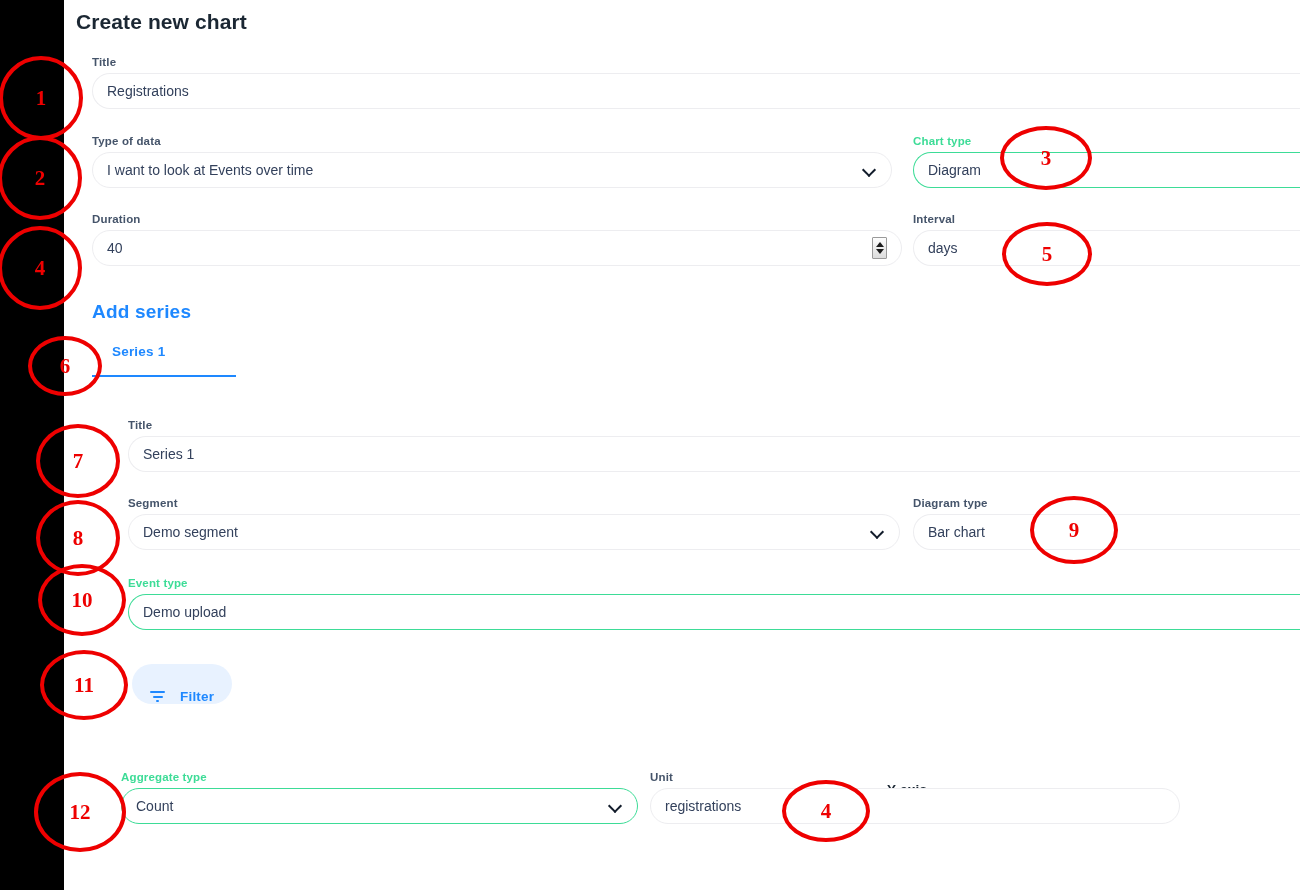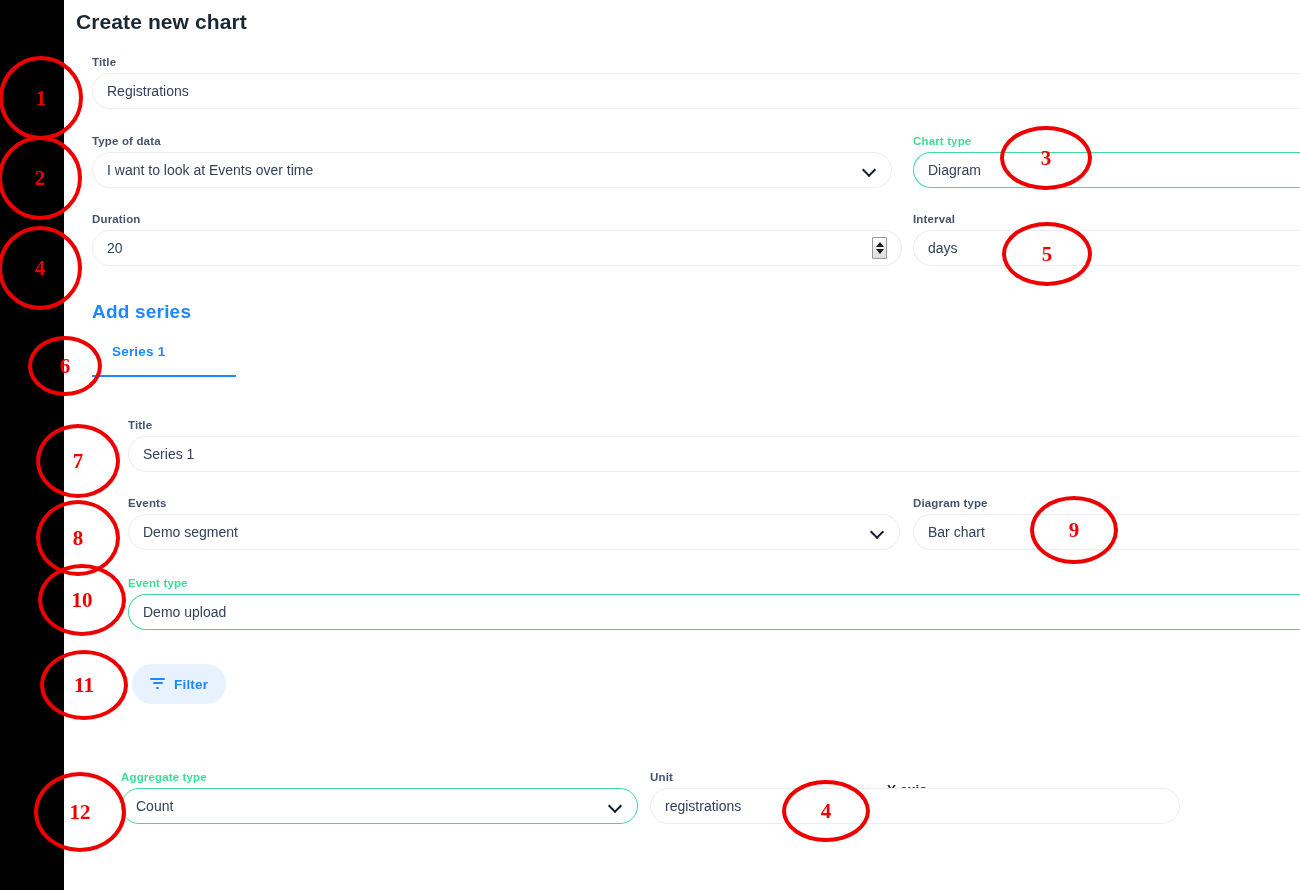--- a/index.html
+++ b/index.html
@@ -145,22 +145,22 @@
 
   
   .filter-btn {
     position: absolute;
     left: 132px; top: 664px;
     height: 40px;
     min-width: 86px;
     background: #e8f2ff;
     border-radius: 20px;
     display: flex;
-    align-items: center;
-    gap: 9px;
+    align-items: flex-end;
+    gap: 15px;
     padding: 0 18px;
     cursor: pointer;
   }
   .filter-btn .lbl {
     font-size: 13.5px;
     font-weight: bold;
     color: #1e88ff;
     letter-spacing: .2px;
   }
   .filter-icon {
@@ -224,21 +224,21 @@
     <div class="field" style="left:849px; top:135px; width:451px;">
       <span class="field-label green">Chart type</span>
       <div class="control green bleed">
         <span class="val">Diagram</span>
       </div>
     </div>
 
     <div class="field" style="left:28px; top:213px; width:810px;">
       <span class="field-label">Duration</span>
       <div class="control">
-        <span class="val">20</span>
+        <span class="val">40</span>
         <span class="spinner">
             <i class="up"></i>
             <i class="down"></i>
           </span>
       </div>
     </div>
 
     <div class="field" style="left:849px; top:213px; width:451px;">
       <span class="field-label">Interval</span>
       <div class="control bleed">
@@ -254,21 +254,21 @@
     </div>
 
     <div class="field" style="left:64px; top:419px; width:1236px;">
       <span class="field-label">Title</span>
       <div class="control bleed">
         <span class="val">Series 1</span>
       </div>
     </div>
 
     <div class="field" style="left:64px; top:497px; width:772px;">
-      <span class="field-label">Events</span>
+      <span class="field-label">Segment</span>
       <div class="control">
         <span class="val">Demo segment</span>
         <span class="chev"></span>
       </div>
     </div>
 
     <div class="field" style="left:849px; top:497px; width:451px;">
       <span class="field-label">Diagram type</span>
       <div class="control bleed">
         <span class="val">Bar chart</span>

